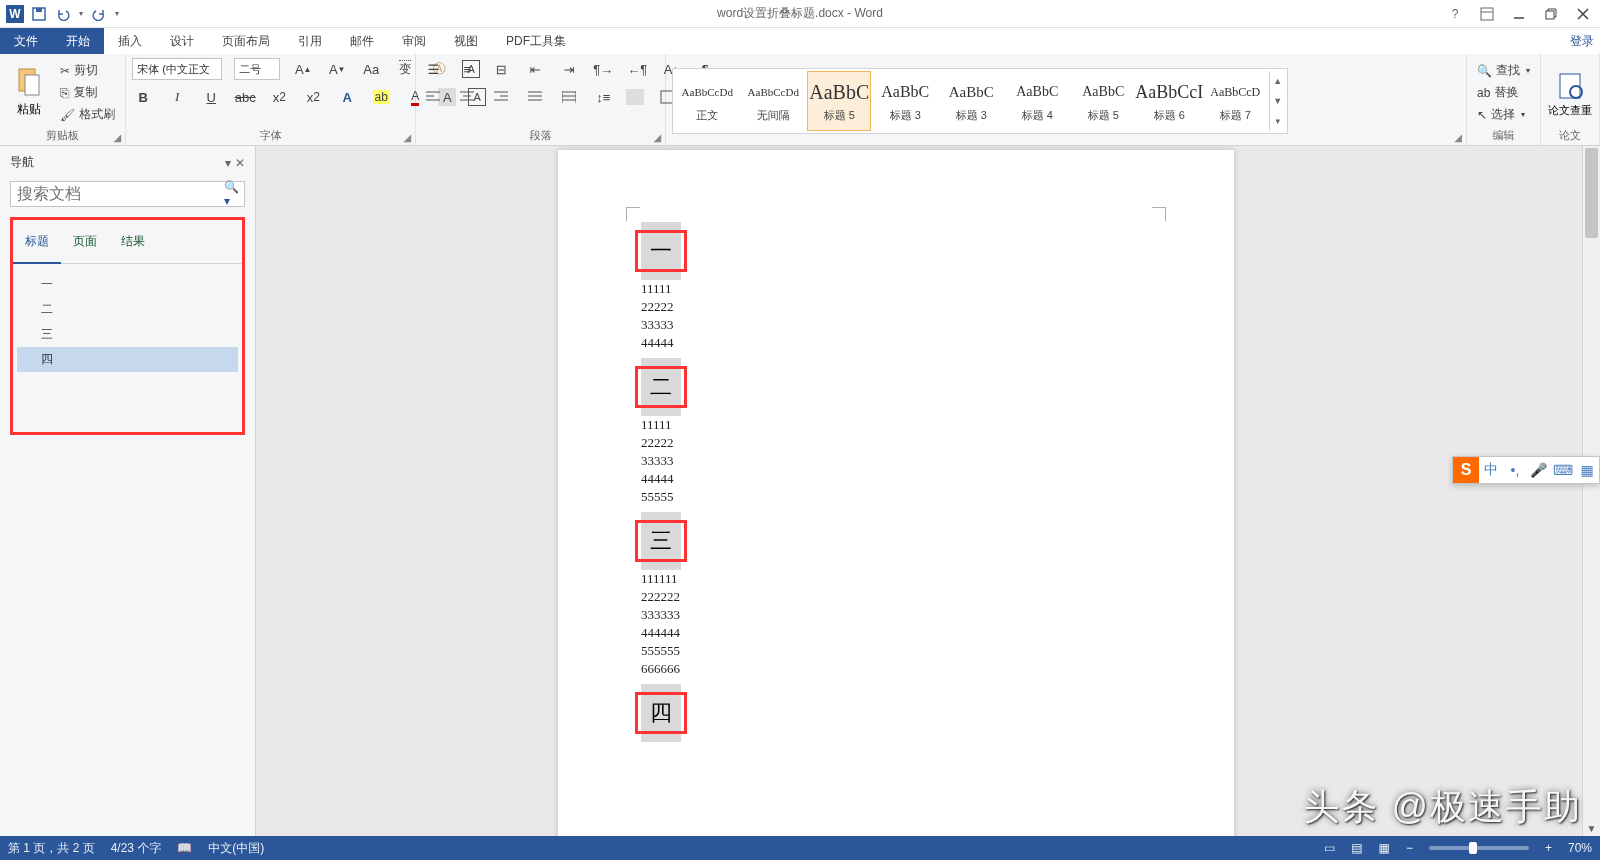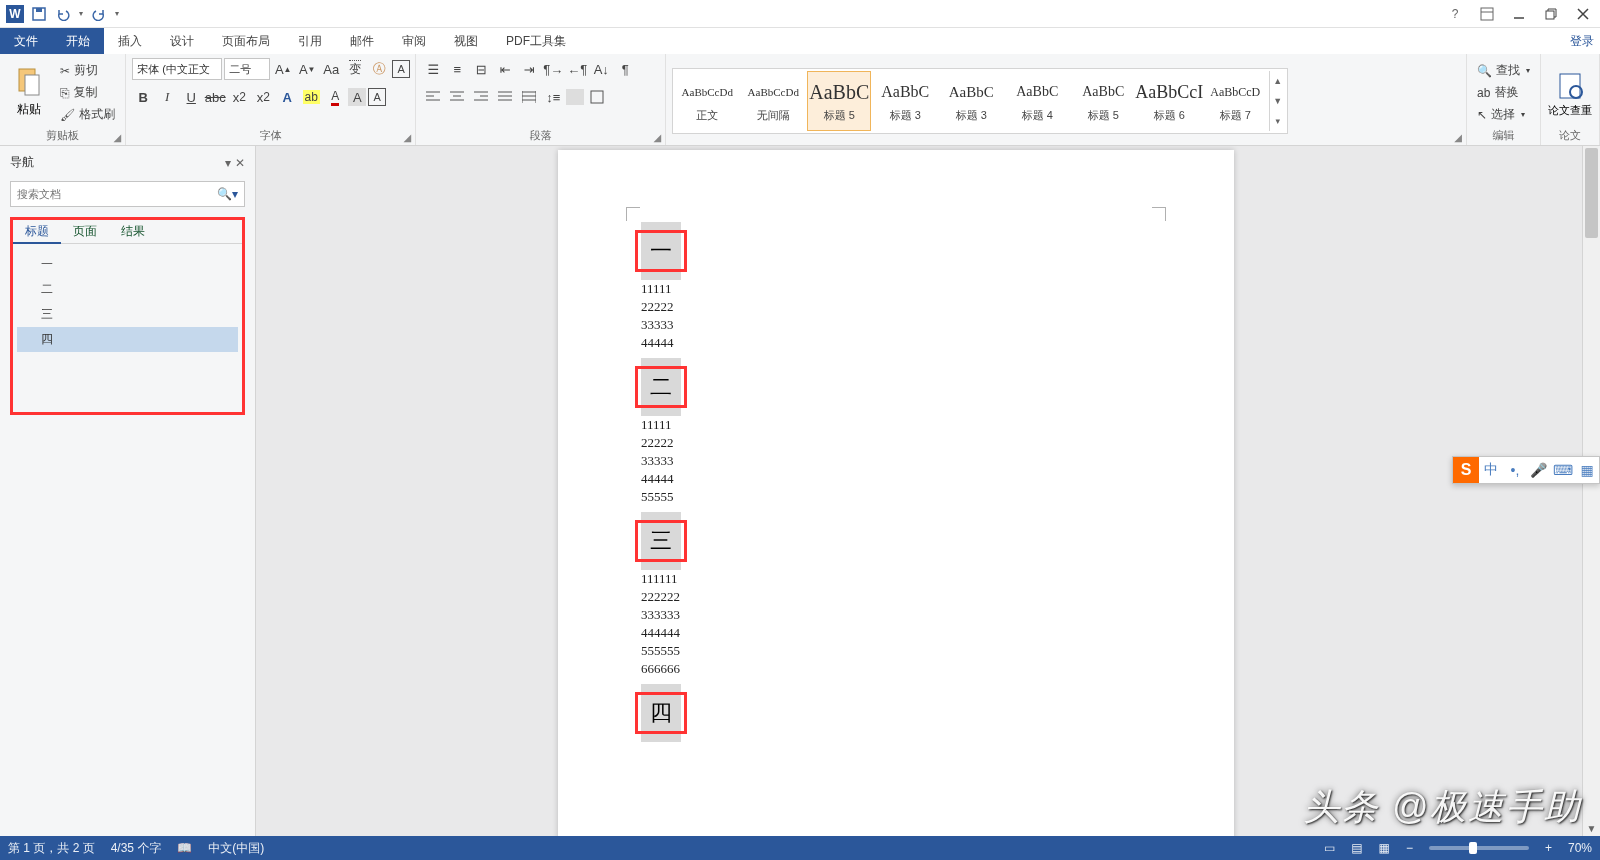--- a/index.html
+++ b/index.html
@@ -17,38 +17,38 @@
 .tabstrip .login{position:absolute;right:6px;top:0;height:26px;display:flex;align-items:center;color:#2b579a;cursor:pointer}
 .ribbon{height:92px;background:#f5f6f7;border-bottom:1px solid #d4d4d4;display:flex}
 .group{border-right:1px solid #e1e1e1;display:flex;flex-direction:column;justify-content:space-between;padding:4px 6px 2px;position:relative}
 .group-label{text-align:center;color:#666;font-size:11px;height:16px;line-height:16px}
 .group-body{flex:1;display:flex;align-items:center;gap:4px}
 .group .launcher{position:absolute;right:2px;bottom:2px;width:12px;height:12px;color:#888;font-size:10px;cursor:pointer;display:flex;align-items:center;justify-content:center}
 .big-btn{display:flex;flex-direction:column;align-items:center;justify-content:center;width:46px;height:66px;cursor:pointer;gap:2px}
 .big-btn .ic{width:32px;height:32px;display:flex;align-items:center;justify-content:center}
 .stack{display:flex;flex-direction:column;gap:2px}
 .mini{display:flex;align-items:center;gap:4px;height:20px;padding:0 4px;cursor:pointer;color:#444}
-.ribbon-row{display:flex;gap:2px;align-items:center}
+.ribbon-row{display:flex;gap:12px;align-items:center}
 .combo{height:22px;border:1px solid #c5c5c5;background:#fff;display:flex;align-items:center;padding:0 4px;font-size:11px;color:#333}
 .rb{width:22px;height:22px;display:flex;align-items:center;justify-content:center;cursor:pointer;color:#444;font-size:13px}
 .styles-gallery{display:flex;gap:2px;border:1px solid #d4d4d4;background:#fff;padding:2px;height:66px;align-items:stretch}
 .style-item{width:64px;display:flex;flex-direction:column;align-items:center;justify-content:center;border:1px solid transparent;cursor:pointer;padding:2px}
 .style-item.sel{border:1px solid #f0b55a;background:#fdeeda}
 .style-prev{font-family:"Times New Roman",serif;color:#333;height:28px;display:flex;align-items:center}
 .style-name{font-size:11px;color:#444;margin-top:2px}
 .gallery-more{width:16px;display:flex;flex-direction:column;border-left:1px solid #d4d4d4}
 .gallery-more div{flex:1;display:flex;align-items:center;justify-content:center;color:#666;cursor:pointer;font-size:9px}
 .workspace{position:absolute;top:146px;bottom:24px;left:0;right:0;display:flex}
 .navpane{width:256px;background:#f5f6f7;border-right:1px solid #d4d4d4;display:flex;flex-direction:column;padding:8px 10px}
 .nav-title{font-size:16px;color:#333;margin-bottom:10px;display:flex;align-items:center;justify-content:space-between}
 .nav-title .ctrls{display:flex;gap:4px;color:#666;font-size:12px}
 .nav-search{height:26px;border:1px solid #c5c5c5;background:#fff;display:flex;align-items:center;padding:0 6px;margin-bottom:10px}
-.nav-search input{flex:1;border:none;outline:none;font-size:11px;background:transparent}
+.nav-search input{flex:1;border:none;outline:none;font-size:16px;background:transparent}
 .nav-redbox{border:3px solid #ff3333;padding:0}
-.nav-tabs{display:flex;height:24px;border-bottom:1px solid #d4d4d4}
+.nav-tabs{display:flex;height:44px;border-bottom:1px solid #d4d4d4}
 .nav-tab{padding:0 12px;display:flex;align-items:center;color:#14532d;cursor:pointer}
 .nav-tab.active{color:#2b579a;border-bottom:2px solid #2b579a;margin-bottom:-1px}
 .nav-items{padding:8px 4px 60px}
 .nav-item{padding:4px 8px 4px 24px;color:#333;cursor:pointer;font-family:SimSun,serif}
 .nav-item.sel{background:#c5d8ec}
 .docarea{flex:1;background:#e9e9ea;position:relative;overflow:hidden}
 .vscroll{position:absolute;right:0;top:0;bottom:0;width:18px;background:#f0f0f0;border-left:1px solid #d4d4d4}
 .vscroll .thumb{position:absolute;left:2px;right:2px;top:2px;height:90px;background:#c5c5c5;border-radius:2px}
 .vscroll .arr{position:absolute;left:0;right:0;height:16px;display:flex;align-items:center;justify-content:center;color:#666;font-size:10px;cursor:pointer}
 .page{position:absolute;left:302px;top:4px;width:676px;min-height:900px;background:#fff;box-shadow:0 0 6px rgba(0,0,0,.2)}
@@ -60,21 +60,21 @@
 .red-outline{position:absolute;border:3px solid #ff3333}
 .body-line{font-family:"Times New Roman",serif;font-size:13px;color:#222;line-height:18px}
 .statusbar{position:absolute;left:0;right:0;bottom:0;height:24px;background:#2b579a;color:#fff;display:flex;align-items:center;padding:0 8px;gap:16px;font-size:12px}
 .statusbar .spacer{flex:1}
 .status-btn{display:flex;align-items:center;gap:4px;cursor:pointer;opacity:.9}
 .zoom-track{width:100px;height:4px;background:rgba(255,255,255,.4);position:relative;border-radius:2px}
 .zoom-thumb{position:absolute;left:40%;top:-4px;width:8px;height:12px;background:#fff;border-radius:2px}
 .ime-float{position:absolute;right:0;top:456px;background:#fff;border:1px solid #c5c5c5;box-shadow:0 2px 6px rgba(0,0,0,.2);display:flex;align-items:center;height:28px}
 .ime-float .s{width:26px;height:26px;background:#ff6a00;color:#fff;display:flex;align-items:center;justify-content:center;font-weight:bold;font-size:16px}
 .ime-float .i{width:24px;display:flex;align-items:center;justify-content:center;color:#4a7dbf;font-size:14px}
-.watermark{position:absolute;right:18px;bottom:28px;font-size:36px;font-family:SimHei,sans-serif;color:rgba(255,255,255,.95);text-shadow:0 0 6px rgba(0,0,0,.6),1px 1px 2px rgba(0,0,0,.8);font-style:italic;letter-spacing:2px;pointer-events:none}
+.watermark{position:absolute;right:18px;bottom:28px;font-size:36px;font-family:SimHei,sans-serif;color:rgba(255,255,255,.95);text-shadow:0 0 6px rgba(0,0,0,.6),1px 1px 2px rgba(0,0,0,.8);letter-spacing:2px;pointer-events:none}
 svg{display:block}
 </style>
 </head>
 <body>
 
 <div class="titlebar">
   <div class="left">
     <div class="qat-btn">
         <svg width="18" height="18">
           <rect width="18" height="18" fill="#2b579a"></rect>
@@ -95,20 +95,21 @@
       </div>
     <span class="qat-btn" style="width:10px;font-size:8px;color:#666">▾</span>
     <div class="qat-btn" title="重做">
         <svg width="14" height="14">
           <path d="M4 4 A5 5 0 1 0 11 7" fill="none" stroke="#3a66a7" stroke-width="1.5"></path>
           <path d="M11 3 L11 7 L7 7" fill="none" stroke="#3a66a7" stroke-width="1.5"></path>
         </svg>
       </div>
     <span class="qat-btn" style="width:10px;font-size:8px;color:#666">▾</span>
   </div>
+  <div class="center">word设置折叠标题.docx - Word</div>
   <div class="right">
     <div class="win-btn">?</div>
     <div class="win-btn" title="功能区显示选项">
         <svg width="14" height="14">
           <rect x="1" y="1" width="12" height="12" fill="none" stroke="#666"></rect>
           <path d="M1 5 H13" stroke="#666"></path>
         </svg>
       </div>
     <div class="win-btn" title="最小化">
         <svg width="12" height="12">
@@ -395,21 +396,21 @@
   <div class="s">S</div>
   <div class="i">中</div>
   <div class="i">•,</div>
   <div class="i">🎤</div>
   <div class="i">⌨</div>
   <div class="i">▦</div>
 </div>
 
 <div class="statusbar">
   <span class="status-btn">第 1 页，共 2 页</span>
-  <span class="status-btn">4/35 个字</span>
+  <span class="status-btn">4/23 个字</span>
   <span class="status-btn">📖</span>
   <span class="status-btn">中文(中国)</span>
   <div class="spacer"></div>
   <span class="status-btn">▭</span>
   <span class="status-btn">▤</span>
   <span class="status-btn">▦</span>
   <span class="status-btn">−</span>
   <div class="zoom-track">
       <div class="zoom-thumb"></div>
     </div>

